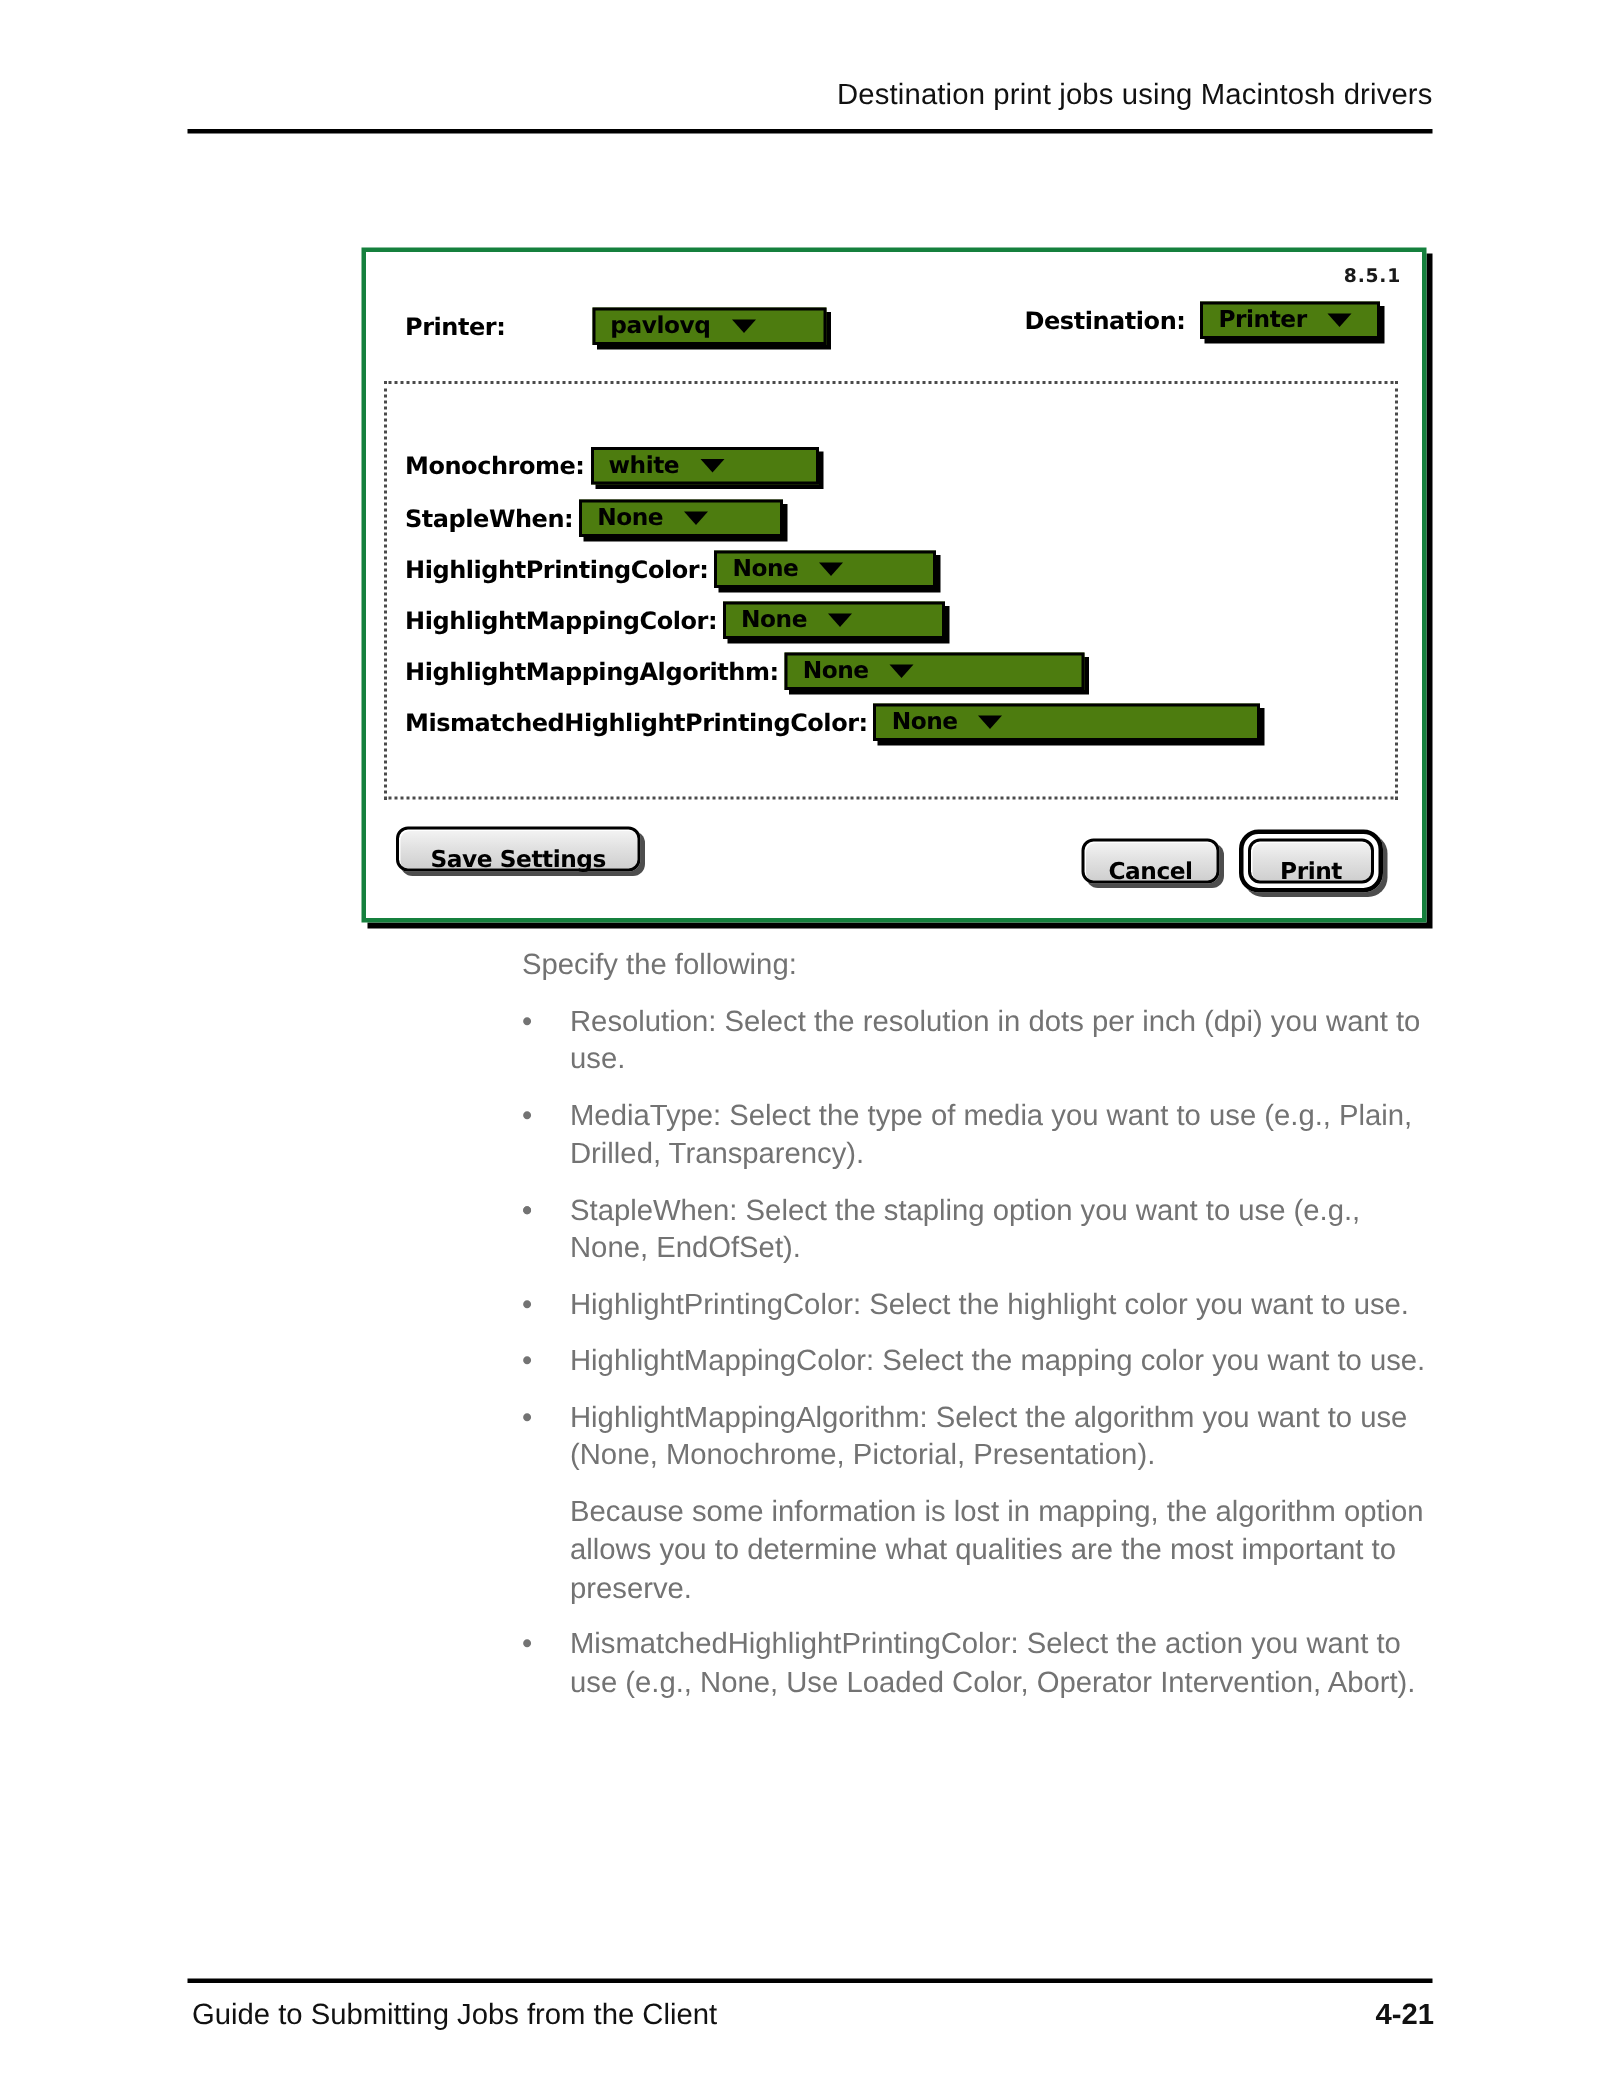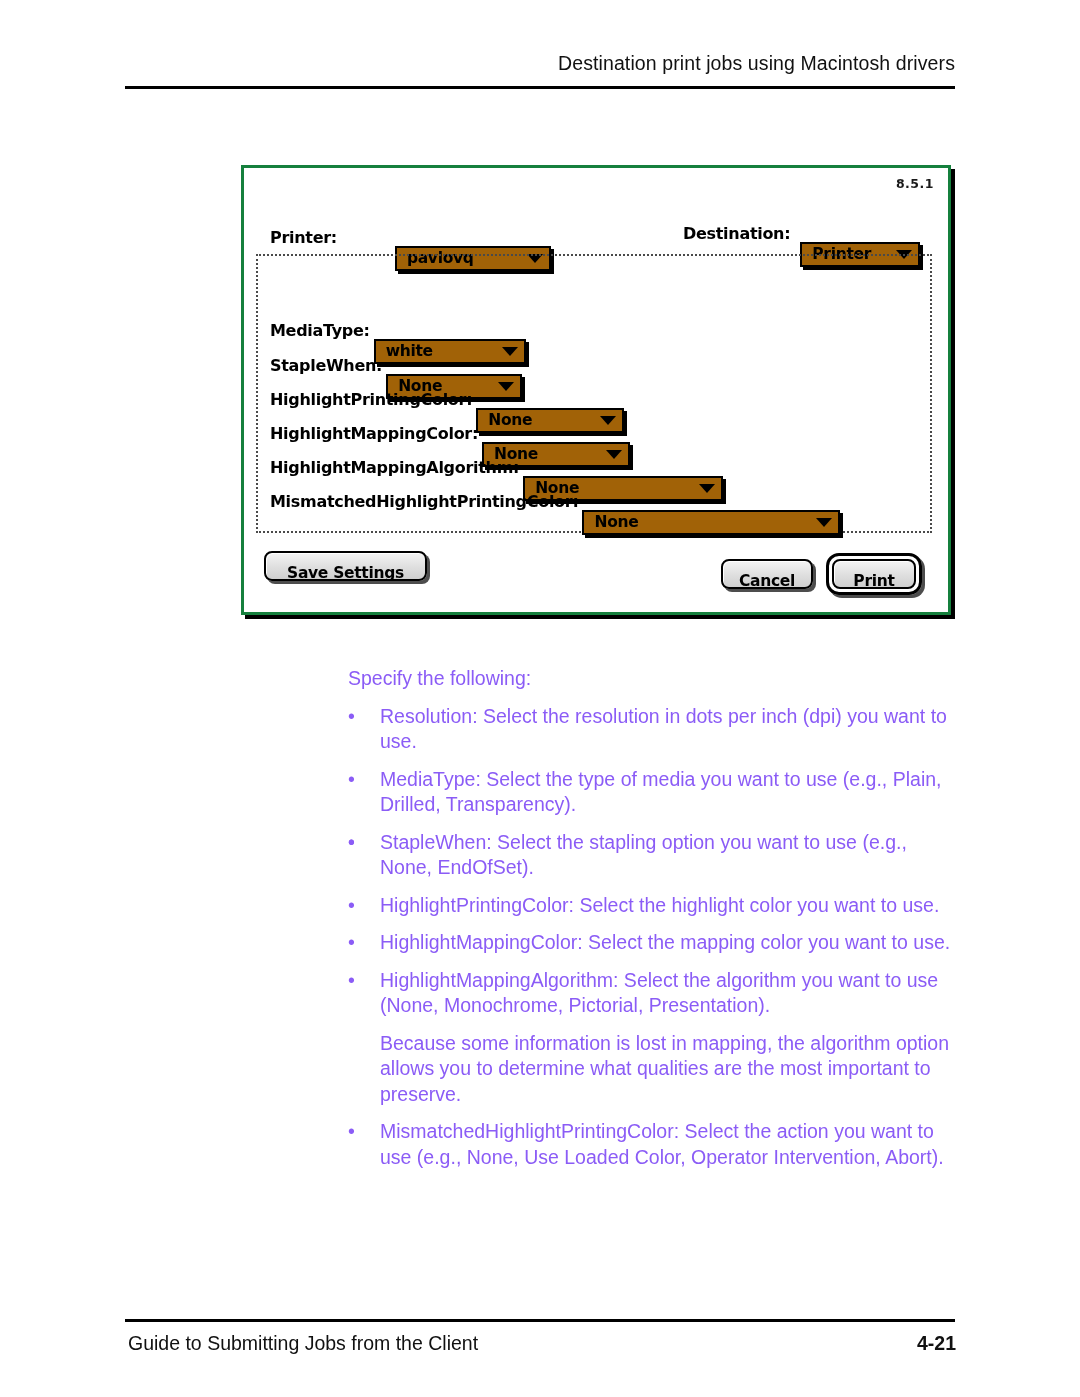--- a/index.html
+++ b/index.html
@@ -91,29 +91,27 @@
     letter-spacing: -0.3px;
     white-space: nowrap;
     line-height: 1;
   }
 
   
   .popup {
     position: relative;
     display: inline-flex;
     align-items: center;
-    justify-content: space-between;
     height: 25px;
-    background: #a16207;
+    background: #4d7c0f;
     border: 2px solid #000000;
     box-shadow: 3px 3px 0 0 #000000;
     box-sizing: border-box;
     padding: 0 6px 0 10px;
     vertical-align: middle;
-    margin-top: 41px;
   }
   .popup .pval {
     font-family: "DejaVu Sans", sans-serif;
     font-weight: bold;
     font-size: 15.5px;
     letter-spacing: -0.3px;
     color: #000;
     line-height: 1;
     white-space: nowrap;
   }
@@ -174,25 +172,25 @@
     border: 3px solid #000000;
     border-radius: 13px;
     box-sizing: border-box;
     box-shadow: 3px 3px 0 0 #4d4d4d;
   }
 
   
   .body-copy {
     position: absolute;
     left: 348px;
-    top: 666px;
+    top: 631px;
     width: 612px;
     font-size: 19.5px;
     line-height: 25.5px;
-    color: #8b5cf6;
+    color: #737373;
   }
   .para {
     margin: 0 0 12px 0;
   }
   .bullet-item {
     position: relative;
     padding-left: 32px;
     margin: 0 0 12px 0;
   }
   .bullet-item .dot {
@@ -230,21 +228,21 @@
     <span class="popup" style="width:120px; margin-left:8px;">
       <span class="pval">Printer</span>
       <span class="caret"></span>
     </span>
   </div>
 
   <div class="groupbox"></div>
 
 
   <div class="field-row" style="left:26px; top:130px;">
-    <span class="mlabel">MediaType:</span>
+    <span class="mlabel">Monochrome:</span>
     <span class="popup" style="width:152px; margin-left:2px;">
       <span class="pval">white</span>
       <span class="caret"></span>
     </span>
   </div>
 
   <div class="field-row" style="left:26px; top:165px;">
     <span class="mlabel">StapleWhen:</span>
     <span class="popup" style="width:136px; margin-left:2px;">
       <span class="pval">None</span>

